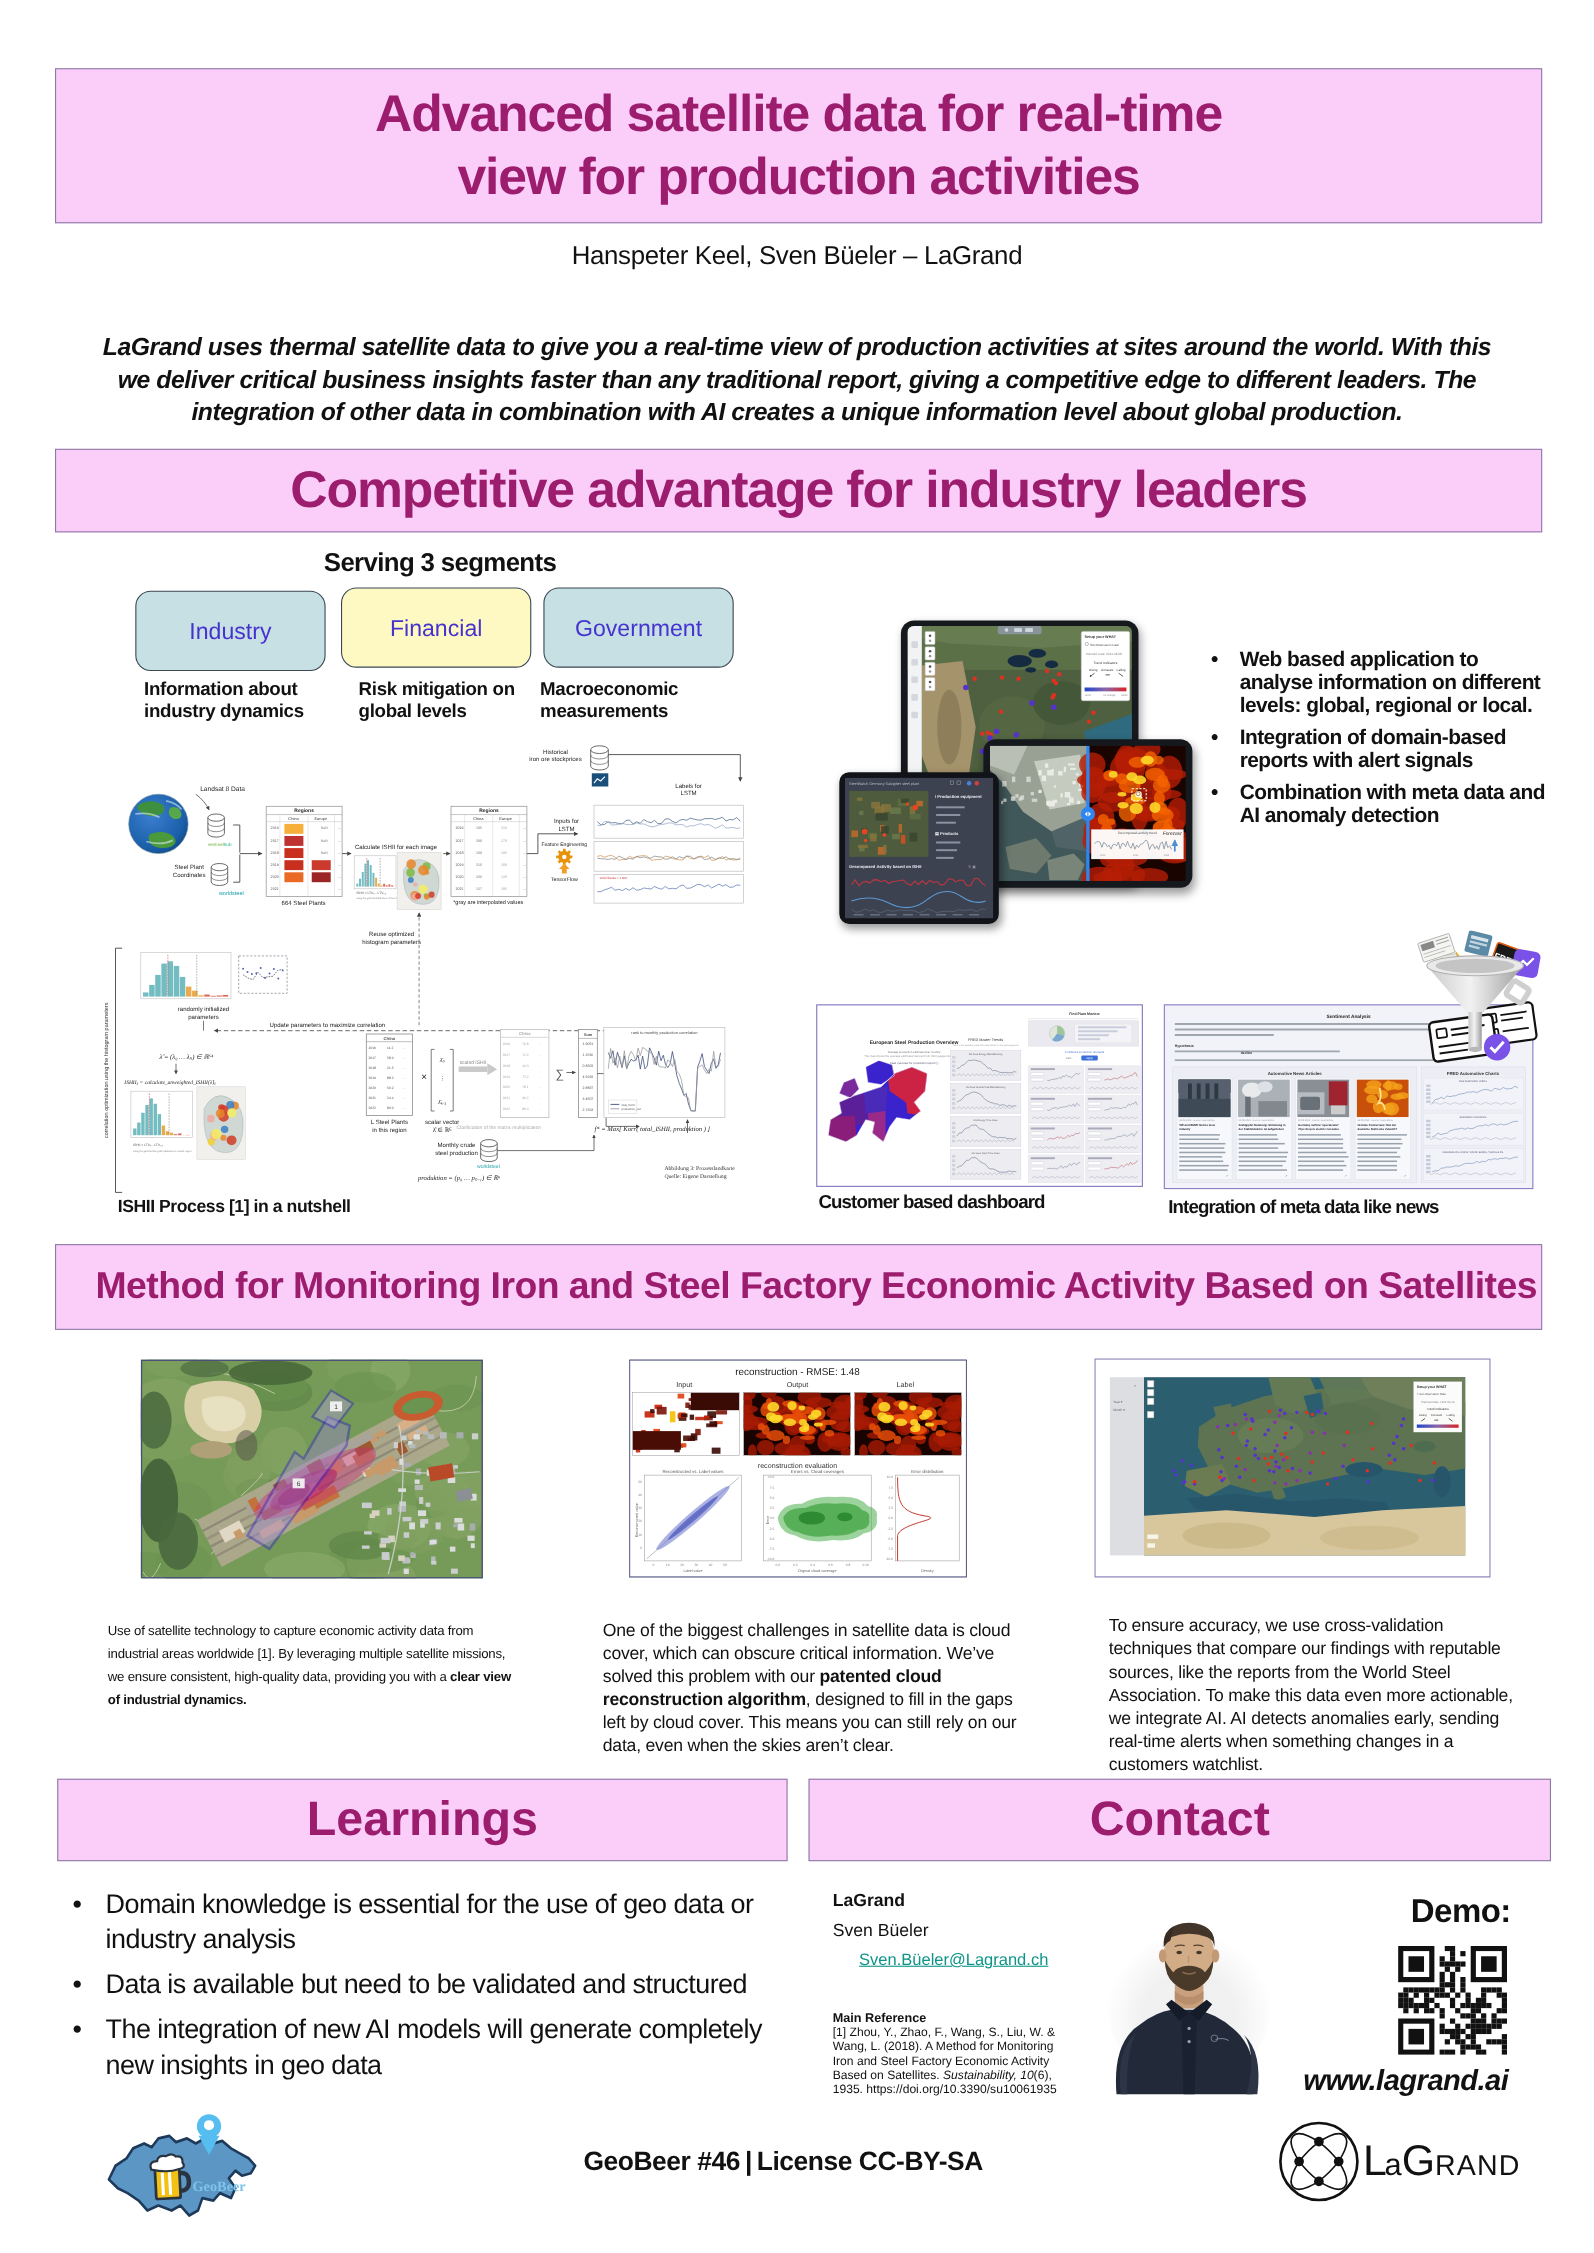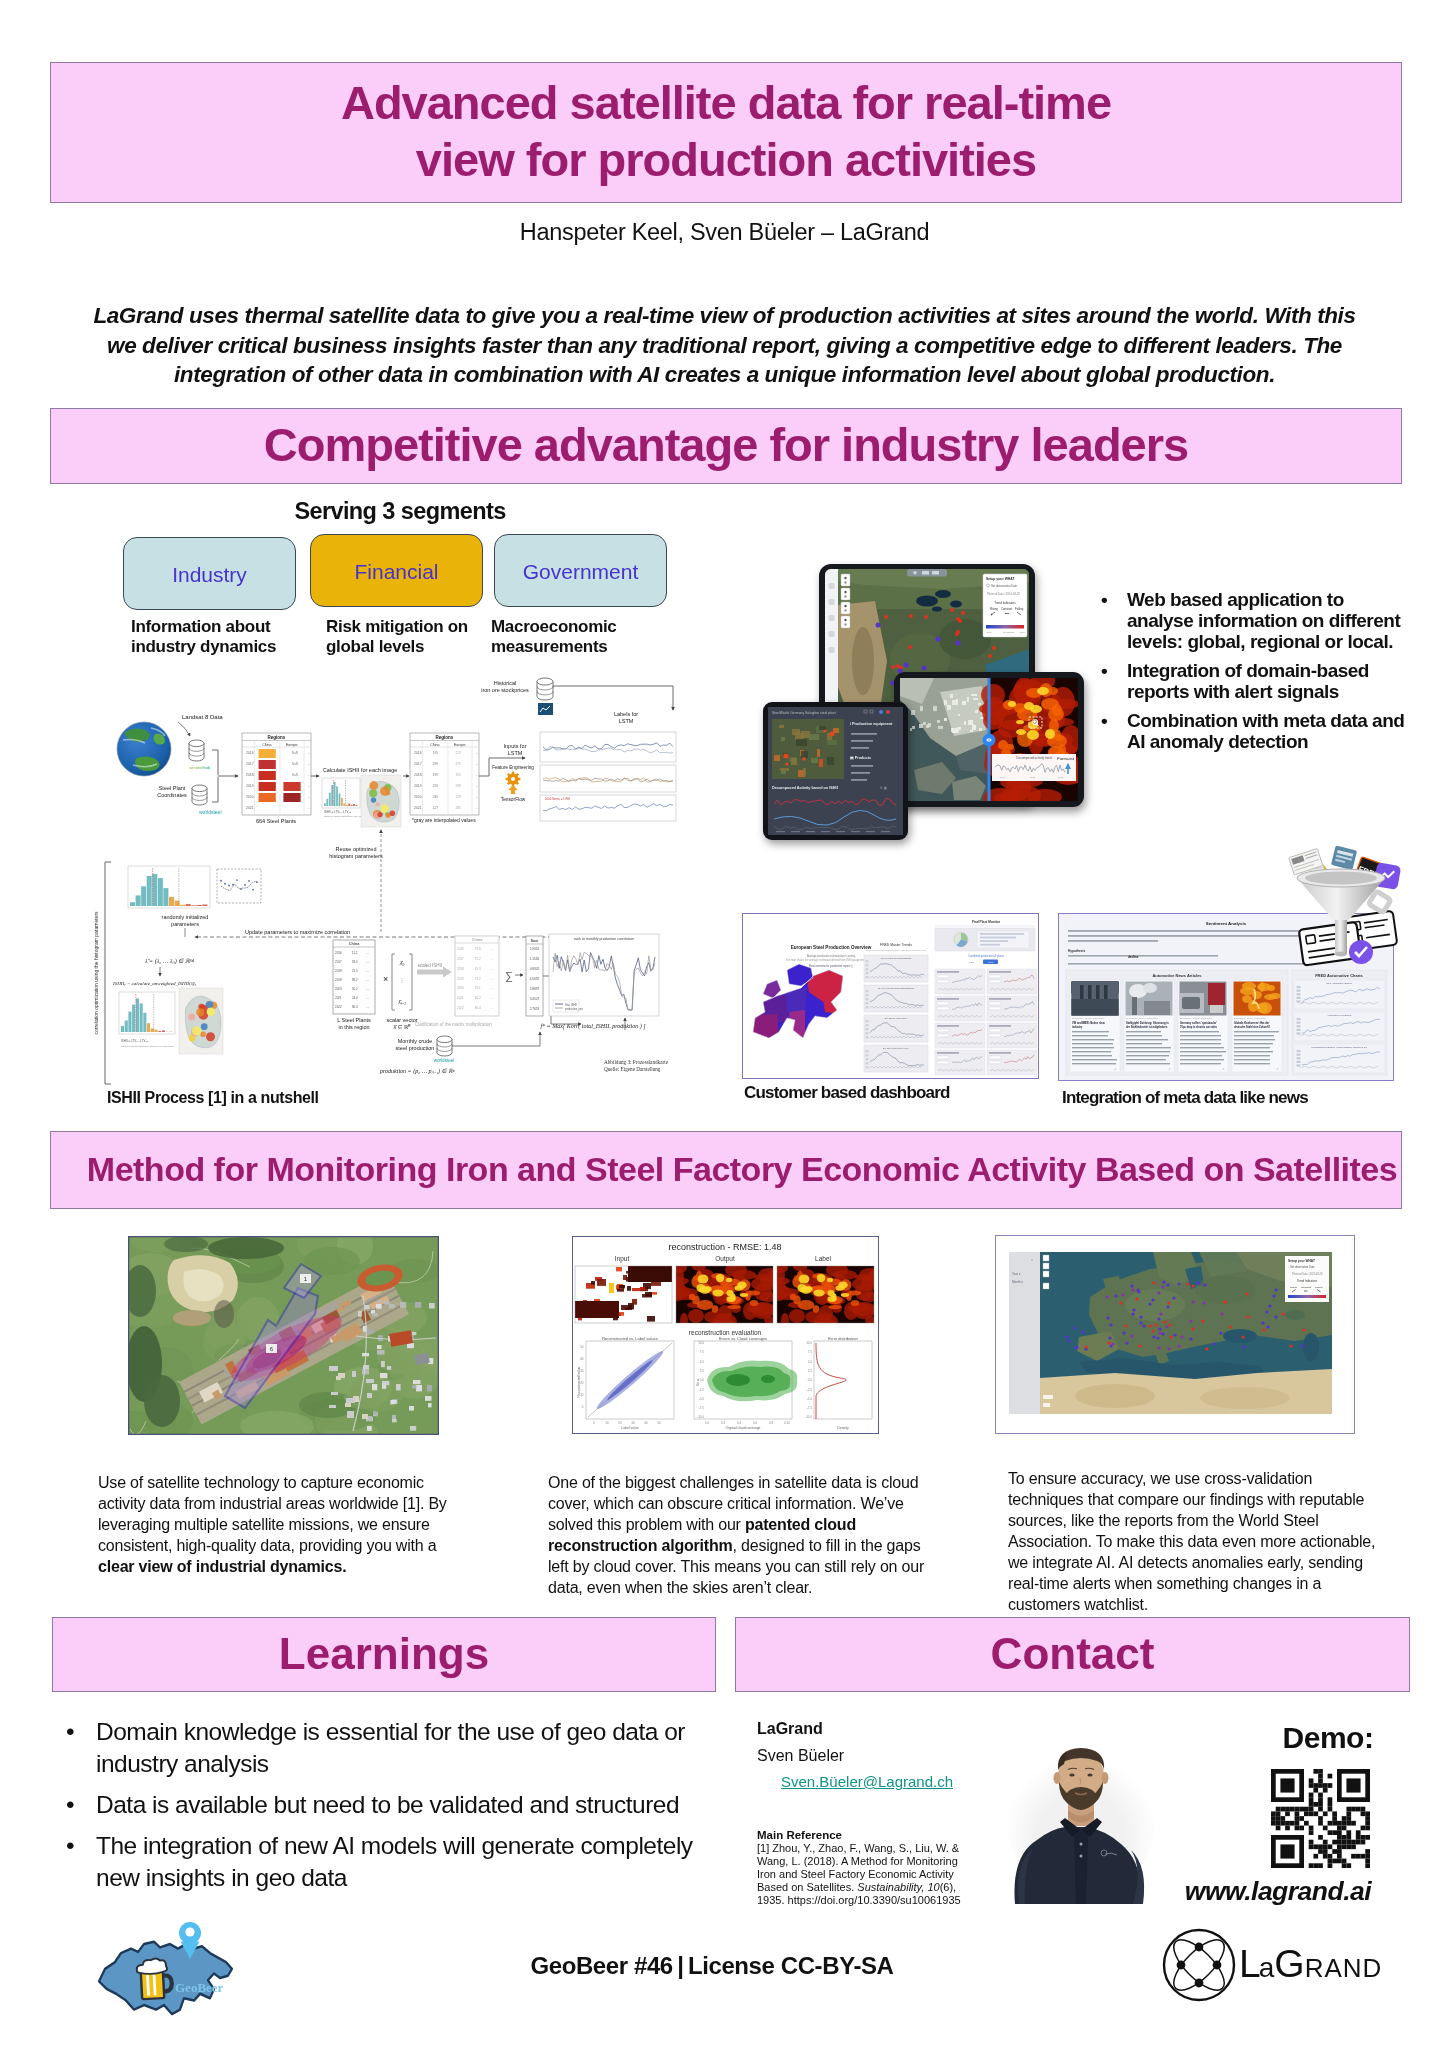--- a/index.html
+++ b/index.html
@@ -11,21 +11,21 @@
 svg{display:block;}
 </style></head><body>
 <div id="poster">
 
 <div class="banner" style="top:62px;height:141px;font-size:47px;line-height:57px;padding-top:11px;letter-spacing:-1px;">Advanced satellite data for real-time<br>view for production activities</div>
 <div class="abs" style="top:219px;left:0;width:1449px;text-align:center;font-size:23.5px;letter-spacing:-0.3px;">Hanspeter Keel, Sven Büeler – LaGrand</div>
 <div class="abs" style="top:301px;left:0;width:1449px;text-align:center;font-size:22.5px;line-height:29.5px;font-style:italic;font-weight:600;letter-spacing:-0.4px;">LaGrand uses thermal satellite data to give you a real-time view of production activities at sites around the world. With this<br>we deliver critical business insights faster than any traditional report, giving a competitive edge to different leaders. The<br>integration of other data in combination with AI creates a unique information level about global production.</div>
 <div class="banner" style="top:408px;height:76px;font-size:47px;line-height:72px;letter-spacing:-1px;">Competitive advantage for industry leaders</div>
 <div class="abs" style="top:498px;left:200px;width:400px;text-align:center;font-size:23.5px;font-weight:bold;letter-spacing:-0.6px;">Serving 3 segments</div>
 <div class="abs" style="left:123px;top:537px;width:173px;height:73px;background:#c7e0e3;border:1.5px solid #3b4754;border-radius:14px;color:#4633cf;font-size:21px;text-align:center;line-height:73px;box-sizing:border-box;">Industry</div>
-<div class="abs" style="left:310px;top:534px;width:173px;height:73px;background:#eab308;border:1.5px solid #3b4754;border-radius:14px;color:#4633cf;font-size:21px;text-align:center;line-height:73px;box-sizing:border-box;">Financial</div>
+<div class="abs" style="left:310px;top:534px;width:173px;height:73px;background:#fef9c3;border:1.5px solid #3b4754;border-radius:14px;color:#4633cf;font-size:21px;text-align:center;line-height:73px;box-sizing:border-box;">Financial</div>
 <div class="abs" style="left:494px;top:534px;width:173px;height:73px;background:#c7e0e3;border:1.5px solid #3b4754;border-radius:14px;color:#4633cf;font-size:21px;text-align:center;line-height:73px;box-sizing:border-box;">Government</div>
 <div class="abs" style="left:131px;top:617px;font-size:17px;line-height:19.5px;font-weight:600;letter-spacing:-0.3px;">Information about<br>industry dynamics</div>
 <div class="abs" style="left:326px;top:617px;font-size:17px;line-height:19.5px;font-weight:600;letter-spacing:-0.3px;">Risk mitigation on<br>global levels</div>
 <div class="abs" style="left:491px;top:617px;font-size:17px;line-height:19.5px;font-weight:600;letter-spacing:-0.3px;">Macroeconomic<br>measurements</div>
 <svg class="abs" style="left:85px;top:670px;" width="660" height="420" viewBox="0 0 660 420">
       <defs>
         <marker id="ah" viewBox="0 0 6 6" refX="5" refY="3" markerWidth="5" markerHeight="5" orient="auto">
           <path d="M0,0 L6,3 L0,6 z" fill="#444"></path>
         </marker>
       </defs>
@@ -1631,21 +1631,21 @@
         <linearGradient id="br2" x1="0" y1="0" x2="1" y2="0">
           <stop offset="0" stop-color="#2244cc"></stop>
           <stop offset="0.5" stop-color="#8866aa"></stop>
           <stop offset="1" stop-color="#dd2222"></stop>
         </linearGradient>
       </defs>
       <rect x="48" y="160" width="10" height="4" fill="#fff" opacity="0.8"></rect>
       <rect x="48" y="168" width="7" height="4" fill="#fff" opacity="0.8"></rect>
       <text x="190" y="176" font-size="2.6" fill="#cfc8b0">Leaflet | Map data: OpenStreetMap contributors, Imagery: Esri World Imagery</text>
     </svg>
-    <div class="abs" style="left:98px;top:1472px;width:372px;font-size:16px;line-height:21px;letter-spacing:-0.2px;">Use of satellite technology to capture economic activity data from industrial areas worldwide&nbsp;[1]. By leveraging multiple satellite missions, we ensure consistent, high-quality data, providing you with a <b>clear view of industrial dynamics.</b></div>
+    <div class="abs" style="left:98px;top:1472px;width:372px;font-size:12px;line-height:21px;letter-spacing:-0.2px;">Use of satellite technology to capture economic activity data from industrial areas worldwide&nbsp;[1]. By leveraging multiple satellite missions, we ensure consistent, high-quality data, providing you with a <b>clear view of industrial dynamics.</b></div>
     <div class="abs" style="left:548px;top:1472px;width:378px;font-size:16px;line-height:21px;letter-spacing:-0.2px;">One of the biggest challenges in satellite data is cloud cover, which can obscure critical information. We’ve solved this problem with our <b>patented cloud reconstruction algorithm</b>, designed to fill in the gaps left by cloud cover. This means you can still rely on our data, even when the skies aren’t clear.</div>
     <div class="abs" style="left:1008px;top:1468px;width:382px;font-size:16px;line-height:21px;letter-spacing:-0.2px;">To ensure accuracy, we use cross-validation techniques that compare our findings with reputable sources, like the reports from the World Steel Association. To make this data even more actionable, we integrate AI. AI detects anomalies early, sending real-time alerts when something changes in a customers watchlist.</div>
     <div class="banner" style="top:1617px;left:52px;width:664px;height:75px;font-size:44px;line-height:72px;">Learnings</div>
     <div class="banner" style="top:1617px;left:735px;width:675px;height:75px;font-size:44px;line-height:72px;">Contact</div>
     <div class="abs" style="left:66px;top:1716px;width:660px;font-size:24.5px;line-height:32px;letter-spacing:-0.5px;">
 <div style="display:flex;margin-bottom:9px;">
         <div style="width:30px;flex:none;">•</div>
         <div>Domain knowledge is essential for the use of geo data or<br>industry analysis</div>
       </div>
 <div style="display:flex;margin-bottom:9px;">

